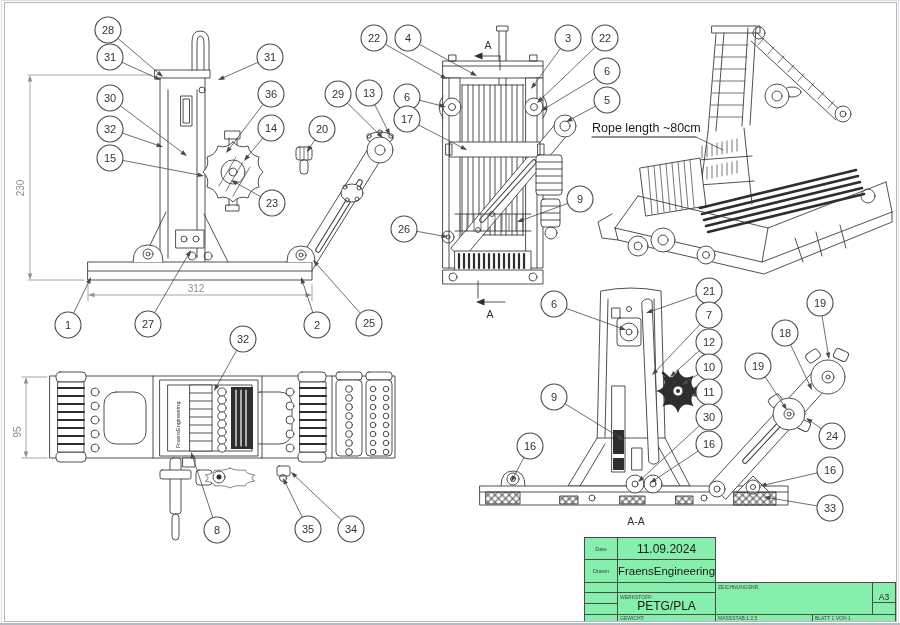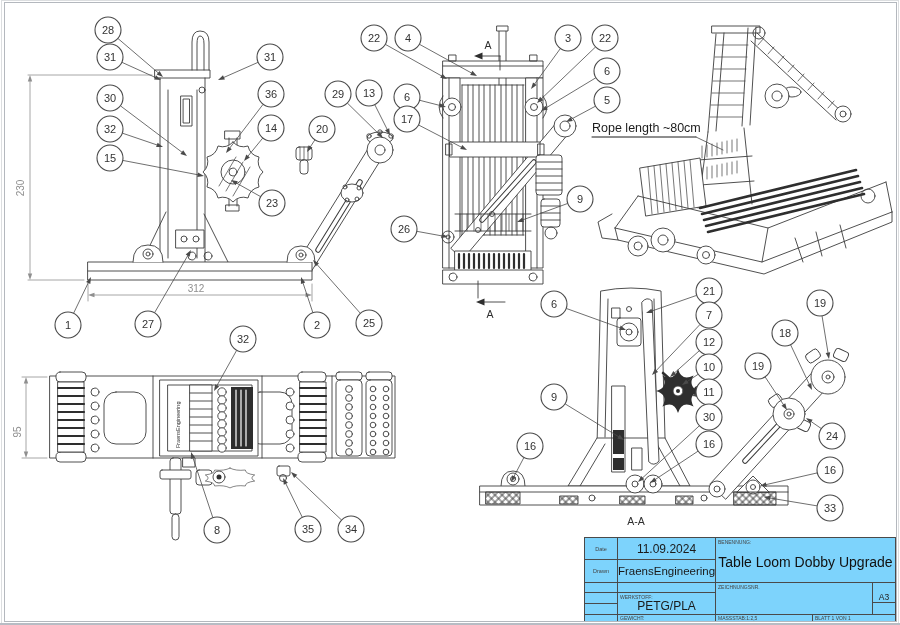--- a/index.html
+++ b/index.html
@@ -26,21 +26,21 @@
   #cv .note{fill:#1c1c1c;font-size:12.5px;}
   #cv .noteln{stroke:#1c1c1c;stroke-width:1;}
   #cv .brand{fill:#333;font-size:5.5px;}
   #cv .bal-c{fill:#fff;stroke:#4a4a4a;stroke-width:1.1;}
   #cv .bal-t{fill:#333;font-size:11px;text-anchor:middle;stroke:none;}
   #cv .bal-l{stroke:#4a4a4a;stroke-width:.8;fill:none;}
   #cv .bal-a{fill:#4a4a4a;stroke:none;}
   #cv .sarr{fill:#2e2e2e;stroke:none;}
   
   .tblock{position:absolute;left:584px;top:537px;width:312px;height:85px;}
-  .tb{position:absolute;border:1px solid #4a4a4a;box-sizing:border-box;background:#7dd3fc;overflow:hidden;}
+  .tb{position:absolute;border:1px solid #4a4a4a;box-sizing:border-box;background:#86efac;overflow:hidden;}
   .tb-sm{position:absolute;left:2px;top:1px;font-size:5px;color:#444;letter-spacing:0;white-space:nowrap;}
   .tb-smc{display:flex;align-items:center;justify-content:center;height:100%;font-size:5.5px;color:#444;}
   .tb-val{display:flex;align-items:center;justify-content:center;height:100%;font-size:12px;color:#1a1a1a;}
   .tb-val2{display:flex;align-items:center;justify-content:center;height:100%;font-size:11.5px;color:#1a1a1a;}
   .tb-title{display:flex;align-items:center;justify-content:center;height:100%;font-size:14px;color:#111;padding-top:4px;box-sizing:border-box;}
   .tb-mat{display:flex;align-items:center;justify-content:center;height:100%;font-size:12px;color:#1a1a1a;padding-top:5px;box-sizing:border-box;}
   .tb-a3{display:flex;align-items:center;justify-content:center;height:100%;font-size:8.5px;color:#222;}
 </style>
 </head>
 <body>
@@ -671,24 +671,20 @@
   <div class="tb" style="left:0;top:55px;width:34px;height:12px;"></div>
   <div class="tb" style="left:0;top:66px;width:34px;height:12px;"></div>
   <div class="tb" style="left:0;top:77px;width:34px;height:8px;"></div>
   <div class="tb" style="left:33px;top:55px;width:99px;height:23px;">
     <span class="tb-sm">WERKSTOFF:</span>
     <div class="tb-mat">PETG/PLA</div>
   </div>
   <div class="tb" style="left:33px;top:77px;width:99px;height:8px;">
     <span class="tb-sm" style="top:0;">GEWICHT:</span>
   </div>
-  <div class="tb" style="left:131px;top:0;width:181px;height:46px;">
-    <span class="tb-sm">BENENNUNG:</span>
-    <div class="tb-title">Table Loom Dobby Upgrade</div>
-  </div>
   <div class="tb" style="left:131px;top:45px;width:158px;height:33px;">
     <span class="tb-sm">ZEICHNUNGSNR.</span>
   </div>
   <div class="tb" style="left:288px;top:45px;width:24px;height:29px;">
     <div class="tb-a3">A3</div>
   </div>
   <div class="tb" style="left:288px;top:65px;width:24px;height:13px;"></div>
   <div class="tb" style="left:131px;top:77px;width:98px;height:8px;">
     <span class="tb-sm" style="top:0;">MASSSTAB:1:2,5</span>
   </div>

